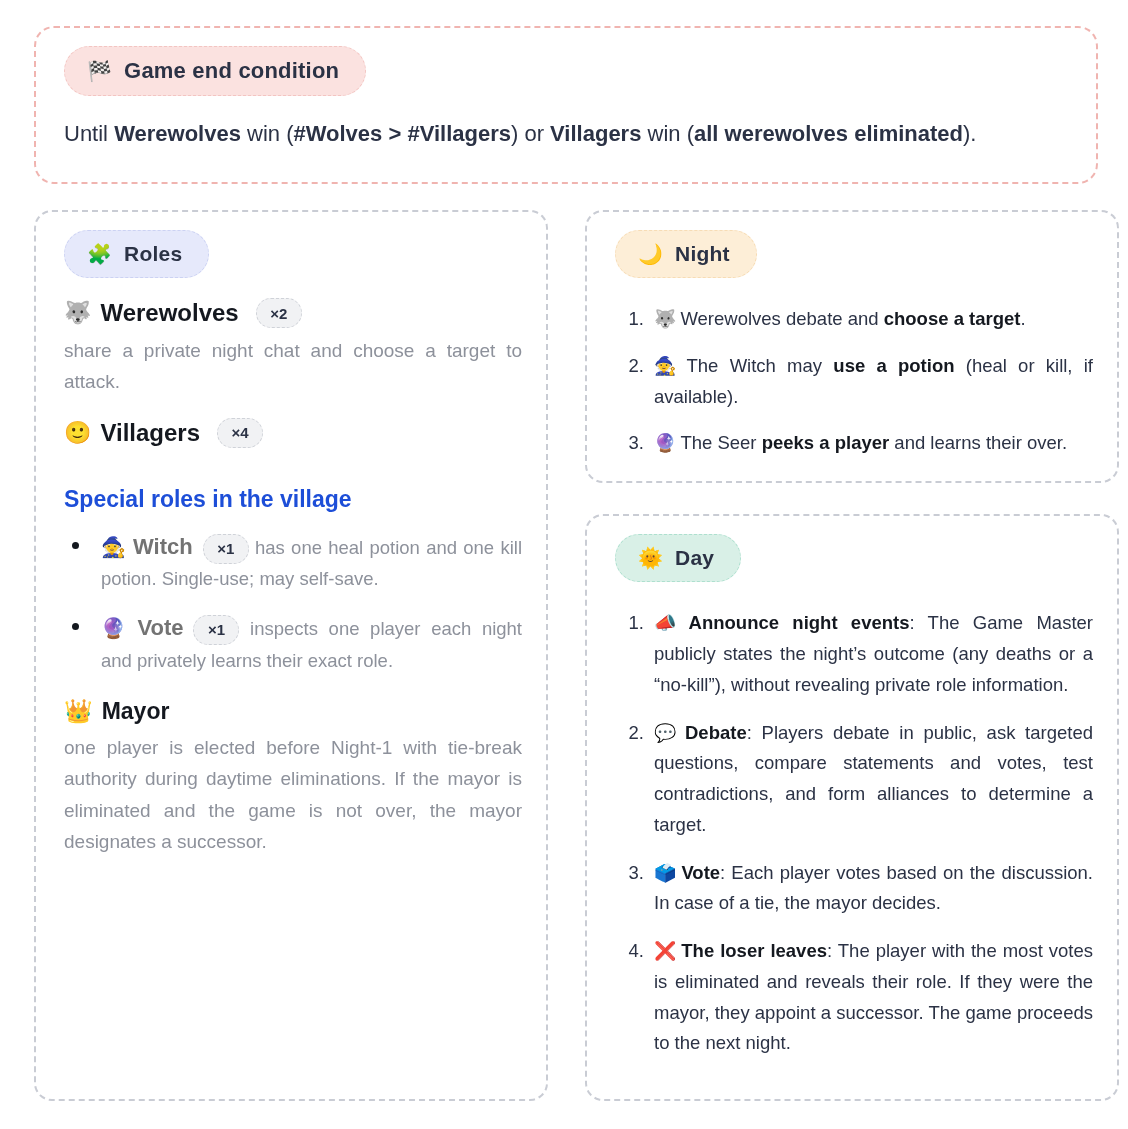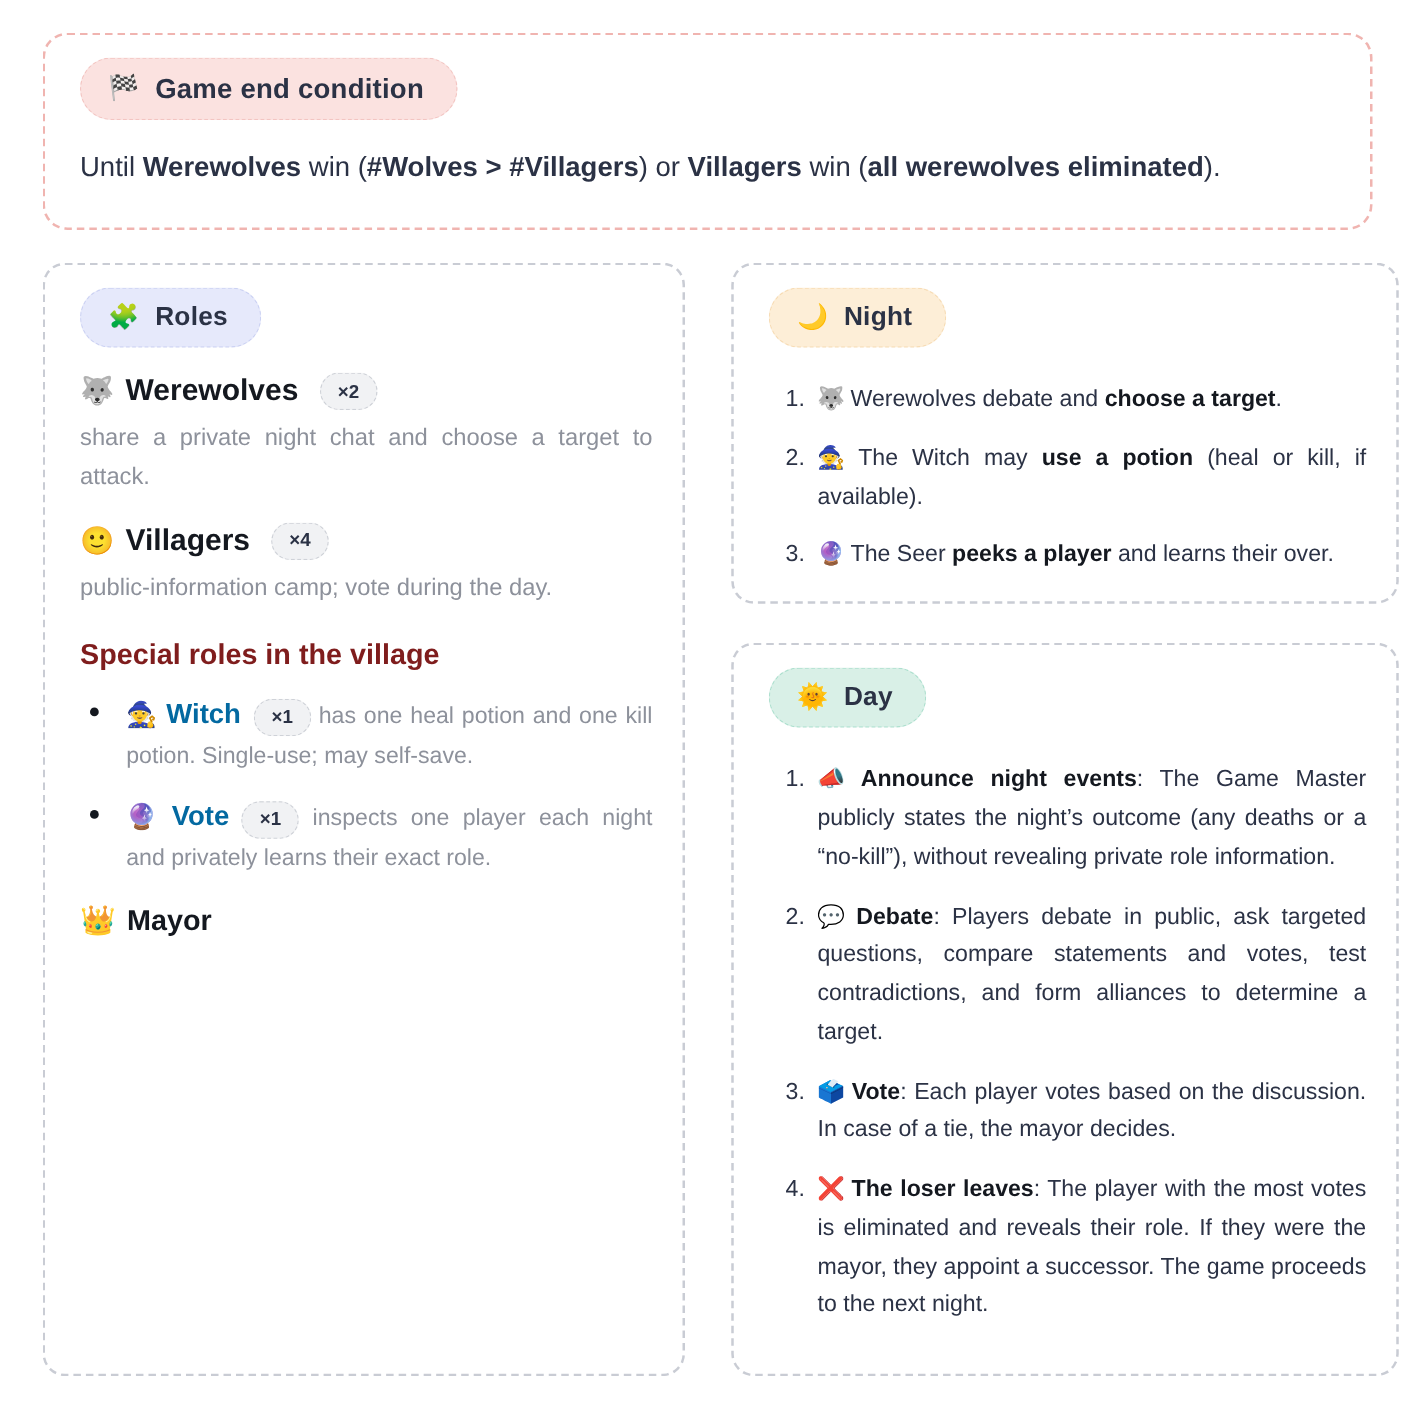--- a/index.html
+++ b/index.html
@@ -100,24 +100,24 @@
   }
   .role-desc {
     margin-top: 7px;
     font-size: 19px;
     line-height: 1.65;
     color: #8d919b;
     text-align: justify;
     text-justify: inter-word;
   }
   .subhead {
-    margin-top: 24px;
+    margin-top: 38px;
     font-size: 23px;
     font-weight: bold;
-    color: #7f1d1d;
+    color: #1d4ed8;
   }
   ul.special {
     list-style: none;
     margin: 16px 0 0 0;
     padding: 0;
   }
   ul.special > li {
     position: relative;
     padding-left: 37px;
     margin-bottom: 16px;
@@ -132,21 +132,21 @@
     position: absolute;
     left: 8px; top: 13px;
     width: 7px; height: 7px;
     border-radius: 50%;
     background: #14181f;
   }
   ul.special .emo { font-size: 20px; }
   ul.special .name {
     font-size: 22px;
     font-weight: bold;
-    color: #0369a1;
+    color: #737373;
     margin: 0 2px 0 6px;
   }
   .mayor-head {
     display: flex; align-items: center; gap: 9px;
     margin-top: 22px;
     font-size: 23px; font-weight: bold; color: #14181f;
   }
 
   
   ol.steps {
@@ -198,38 +198,38 @@
           <span class="count">×2</span>
         </div>
         <div class="role-desc">share a private night chat and choose a target to attack.</div>
 
         
         <div class="role-head">
           <span class="emo">🙂</span>
           <span>Villagers</span>
           <span class="count">×4</span>
         </div>
-        <div class="role-desc">public-information camp; vote during the day.</div>
 
         
         <div class="subhead">Special roles in the village</div>
         <ul class="special">
           <li>
             <span class="emo">🧙</span><span class="name">Witch</span><span class="count">×1</span> <span>has one heal potion and one kill potion. Single-use; may self-save.</span>
           </li>
           <li>
             <span class="emo">🔮</span><span class="name">Vote</span><span class="count">×1</span> <span>inspects one player each night and privately learns their exact role.</span>
           </li>
         </ul>
 
         
         <div class="mayor-head">
           <span class="emo">👑</span>
           <span>Mayor</span>
         </div>
+        <div class="role-desc">one player is elected before Night-1 with tie-break authority during daytime eliminations. If the mayor is eliminated and the game is not over, the mayor designates a successor.</div>
       </div>
     </div>
 
     <div class="col-right">
 
       <div class="card card-night">
         <div class="pill pill-night">
           <span class="emo">🌙</span>
           <span>Night</span>
         </div>

